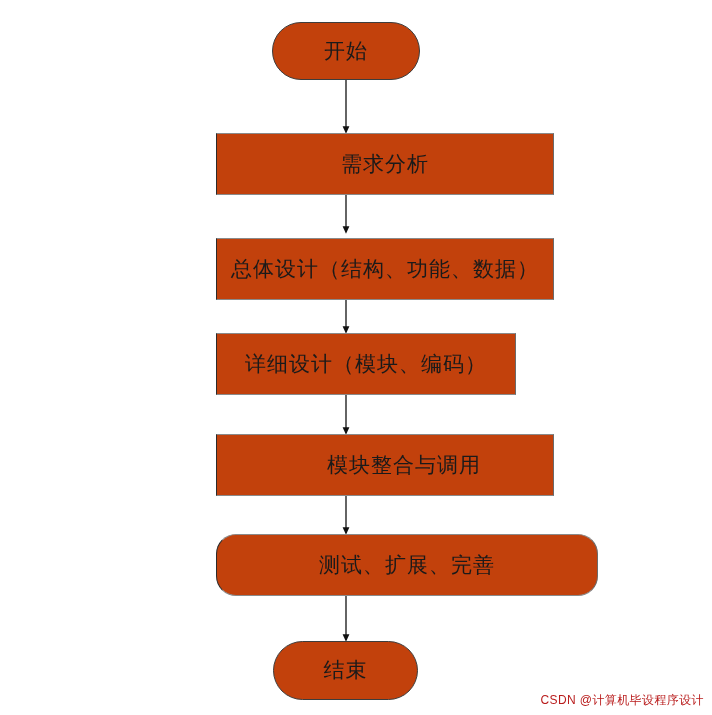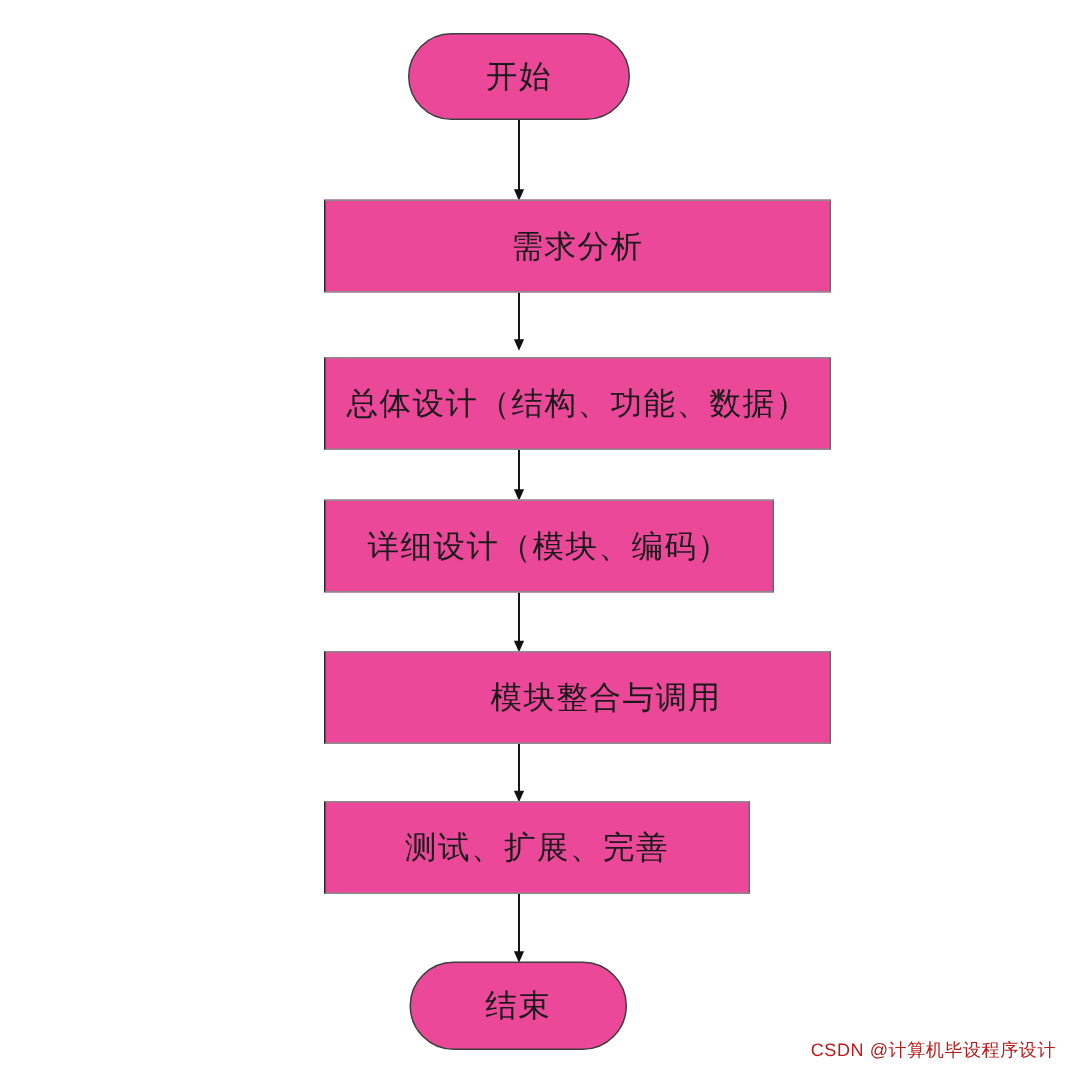--- a/index.html
+++ b/index.html
@@ -22,21 +22,21 @@
     width: 712px;
     height: 715px;
   }
 
   .node {
     position: absolute;
     box-sizing: border-box;
     display: flex;
     align-items: center;
     justify-content: center;
-    background: #ec4899;
+    background: #c2410c;
     color: #1a1a1a;
     white-space: nowrap;
   }
 
   
   .node.terminator {
     border: 1.4px solid #3d3d3d;
     border-radius: 999px;
     font-size: 21px;
     letter-spacing: 1px;
@@ -103,21 +103,21 @@
 </div>
 
 <div class="node process" style="left:176px; top:333px; width:300px; height:62px;">
   <span class="node-label">详细设计（模块、编码）</span>
 </div>
 
 <div class="node process" style="left:176px; top:434px; width:338px; height:62px;padding-left:38px;">
   <span class="node-label">模块整合与调用</span>
 </div>
 
-<div class="node process" style="left:176px; top:534px; width:284px; height:62px;">
+<div class="node process" style="left:176px; top:534px; width:382px; height:62px;border-radius:20px;">
   <span class="node-label">测试、扩展、完善</span>
 </div>
 
 <div class="node terminator" style="left:273px; top:641px; width:145px; height:59px;">
   <span class="node-label">结束</span>
 </div>
 
 <div class="watermark">CSDN @计算机毕设程序设计</div>
 
 </body></html>

